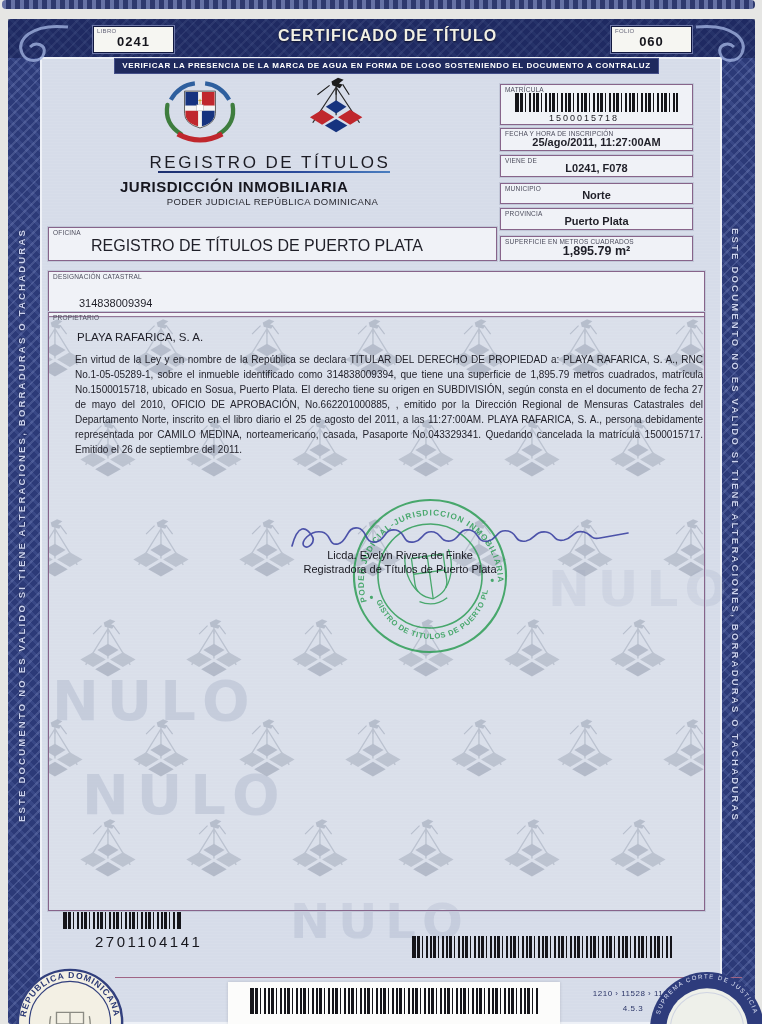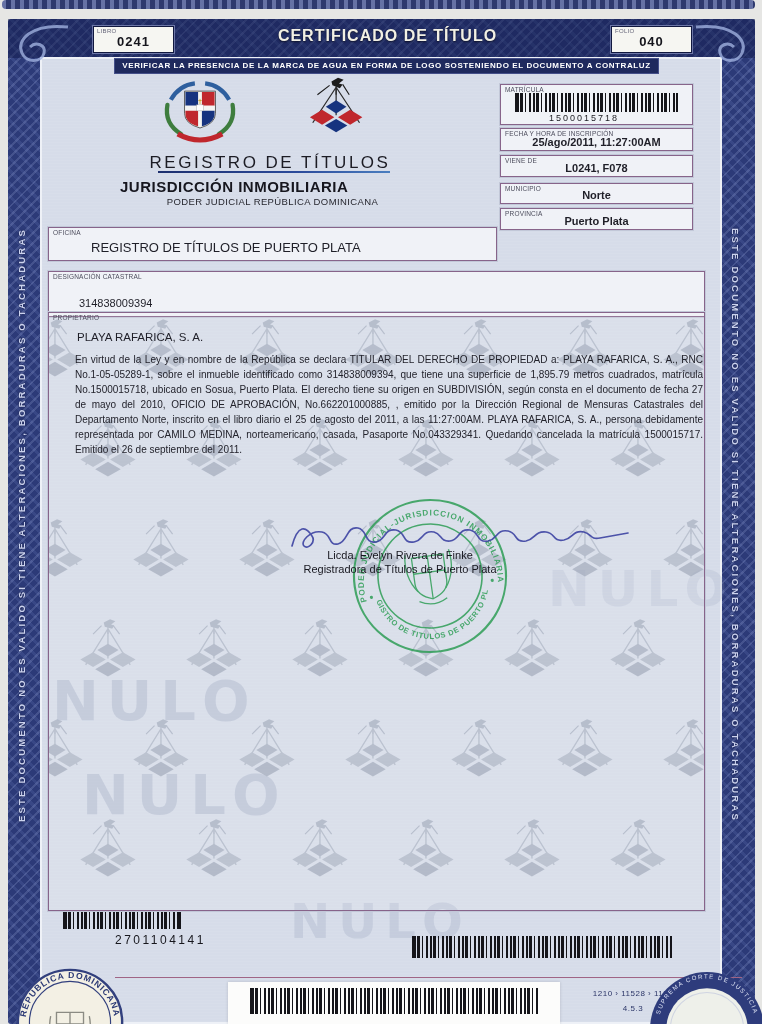--- a/index.html
+++ b/index.html
@@ -31,21 +31,21 @@
   
   .org-name{font-size:17px;letter-spacing:2.5px;color:#1c1c24;white-space:nowrap;margin-top:16px;}
   .divider{height:2px;background:linear-gradient(90deg,#1d2f6e 0%,#2b4a9a 60%,#4a7ec0 100%);}
   .juris{font-weight:bold;font-size:15px;color:#16161e;letter-spacing:.5px;white-space:nowrap;}
   .juris-sub{font-size:9.5px;color:#26262e;letter-spacing:.4px;white-space:nowrap;}
   
   .fbox{position:absolute;background:#f0f2f7;border:1px solid #87648a;box-shadow:0 0 0 1px #c2c8d8;box-sizing:border-box;}
   .fbox.transparent{background:rgba(244,246,250,.12);}
   .flabel{position:absolute;top:1px;left:4px;font-size:6.5px;color:#4c4c5c;letter-spacing:.2px;white-space:nowrap;}
   .fval{position:absolute;left:0;right:0;bottom:2px;text-align:center;font-weight:bold;font-size:11px;color:#1f1f28;}
-  .fval-left{position:absolute;bottom:4px;font-size:13px;color:#1f1f28;white-space:nowrap;}
+  .fval-left{position:absolute;bottom:4px;font-size:16px;color:#1f1f28;white-space:nowrap;}
   
   .bc{background-image:repeating-linear-gradient(90deg,#15151a 0 1.6px,rgba(0,0,0,0) 1.6px 3.4px,
       #15151a 3.4px 6.2px,rgba(0,0,0,0) 6.2px 7.6px,#15151a 7.6px 8.6px,rgba(0,0,0,0) 8.6px 12.2px,
       #15151a 12.2px 14.4px,rgba(0,0,0,0) 14.4px 16px);
       border-left:2px solid #15151a;border-right:2px solid #15151a;}
   .bc-num{font-size:9px;letter-spacing:2px;color:#1c1c22;text-align:left;margin-left:48px;}
   
   .body-par{font-size:10px;line-height:15px;text-align:justify;color:#23232c;}
   .prop-name{font-size:11.5px;color:#1f1f28;}
   .sig-line{text-align:center;font-size:11px;color:#17171f;}
@@ -133,21 +133,21 @@
   <div class="abs nulo" style="left:290px;top:893px;font-size:48px;opacity:.75;">NULO</div>
   <div class="abs nulo" style="left:548px;top:560px;font-size:50px;opacity:.55;">NULO</div>
 
   <div class="abs hbox" style="left:93px;top:26px;width:79px;height:25px;">
     <span class="hlabel">LIBRO</span>
     <span class="hval">0241</span>
   </div>
   <div class="abs title" style="left:185px;top:27px;width:405px;">CERTIFICADO DE TÍTULO</div>
   <div class="abs hbox" style="left:611px;top:26px;width:79px;height:25px;">
     <span class="hlabel">FOLIO</span>
-    <span class="hval">040</span>
+    <span class="hval">060</span>
   </div>
 
   <svg class="abs" style="left:12px;top:21px;" width="58" height="44" viewBox="0 0 58 44">
     <path d="M56 6 C18 2 4 20 10 32 C14 42 30 42 32 32 C34 24 24 20 18 26" stroke="#9fb0de" stroke-width="3" fill="none" opacity=".8"></path>
   </svg>
   <svg class="abs" style="left:694px;top:21px;transform:scaleX(-1);" width="58" height="44" viewBox="0 0 58 44">
     <path d="M56 6 C18 2 4 20 10 32 C14 42 30 42 32 32 C34 24 24 20 18 26" stroke="#9fb0de" stroke-width="3" fill="none" opacity=".8"></path>
   </svg>
 
   <div class="abs verify-bar" style="left:115px;top:59px;width:543px;height:14px;">VERIFICAR LA PRESENCIA DE LA MARCA DE AGUA EN FORMA DE LOGO SOSTENIENDO EL DOCUMENTO A CONTRALUZ</div>
@@ -197,20 +197,24 @@
     <span class="flabel">VIENE DE</span>
     <span class="fval">L0241, F078</span>
   </div>
   <div class="fbox" style="left:500px;top:183px;width:193px;height:21px;">
     <span class="flabel">MUNICIPIO</span>
     <span class="fval">Norte</span>
   </div>
   <div class="fbox" style="left:500px;top:208px;width:193px;height:22px;">
     <span class="flabel">PROVINCIA</span>
     <span class="fval">Puerto Plata</span>
+  </div>
+  <div class="fbox" style="left:500px;top:236px;width:193px;height:25px;">
+    <span class="flabel">SUPERFICIE EN METROS CUADRADOS</span>
+    <span class="fval" style="font-size:12.5px;">1,895.79 m²</span>
   </div>
 
   <div class="fbox" style="left:48px;top:227px;width:449px;height:34px;">
     <span class="flabel">OFICINA</span>
     <span class="fval-left" style="left:42px;bottom:5px;">REGISTRO DE TÍTULOS DE PUERTO PLATA</span>
   </div>
   <div class="fbox" style="left:48px;top:271px;width:657px;height:46px;">
     <span class="flabel">DESIGNACIÓN CATASTRAL</span>
     <span class="fval-left" style="left:30px;bottom:7px;font-size:11px;">314838009394</span>
   </div>
@@ -246,21 +250,21 @@
   </svg>
 
   <div class="abs sig-line" style="left:250px;top:549px;width:300px;">Licda. Evelyn Rivera de Finke</div>
   <div class="abs sig-line" style="left:240px;top:563px;width:320px;">Registradora de Títulos de Puerto Plata</div>
 
   <svg class="abs" style="left:288px;top:516px;" width="345" height="42" viewBox="0 0 345 42">
     <path d="M4,30 C10,8 18,10 24,20 C28,26 20,34 16,30 C12,26 22,14 34,16 C44,18 40,30 50,28 C60,26 58,10 70,12 C80,14 76,28 88,26 C98,24 96,12 108,14 C118,16 114,28 126,26 C136,24 134,14 146,16 C154,18 152,26 162,25 C172,24 170,12 182,14 C192,16 188,27 200,25 C210,23 208,13 220,15 C230,17 226,27 238,25 C248,23 246,15 258,16 C268,17 264,26 276,24 C286,22 284,14 296,16 C304,18 302,24 312,22 L340,17" stroke="#3c43a2" stroke-width="1.7" fill="none" stroke-linecap="round" opacity=".9"></path>
   </svg>
 
   <div class="abs bc" style="left:63px;top:912px;width:114px;height:17px;"></div>
-  <div class="abs" style="left:95px;top:933px;font-size:12px;letter-spacing:2.5px;color:#17171d;margin-left:20px;">2701104141</div>
+  <div class="abs" style="left:95px;top:933px;font-size:15px;letter-spacing:2.5px;color:#17171d;">2701104141</div>
 
   <div class="abs bc" style="left:412px;top:936px;width:256px;height:22px;"></div>
 
   <div class="abs" style="left:115px;top:977px;width:627px;height:1px;background:#a06585;"></div>
 
   <div class="abs" style="left:228px;top:982px;width:332px;height:42px;background:#fcfcfb;box-shadow:0 0 3px rgba(0,0,0,.15);">
     <div class="bc" style="position:absolute;left:22px;right:22px;top:6px;height:26px;"></div>
   </div>
 
   <div class="abs footer-code" style="left:578px;top:989px;width:110px;">1210 › 11528 › 1159</div>

